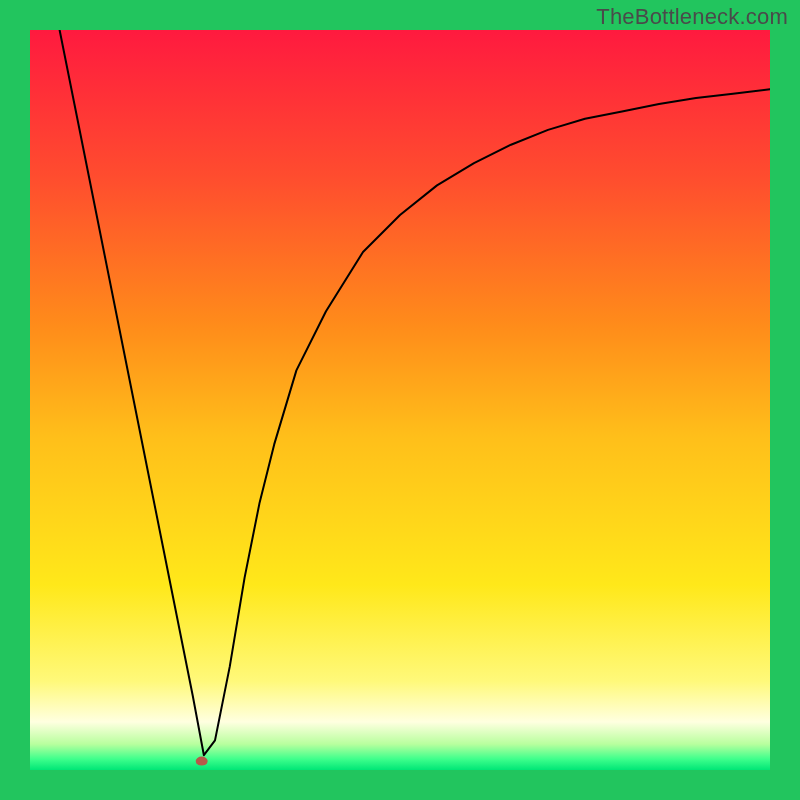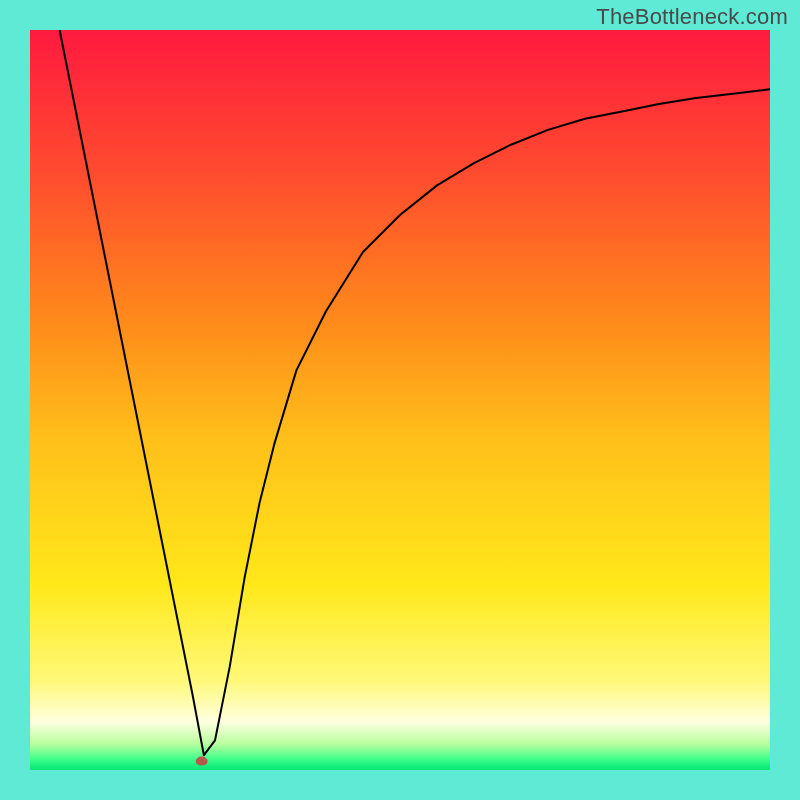--- a/index.html
+++ b/index.html
@@ -8,21 +8,21 @@
     width: 800px;
     height: 800px;
     overflow: hidden;
     background: #000;
     font-family: Arial, Helvetica, sans-serif;
   }
   .frame {
     position: relative;
     width: 800px;
     height: 800px;
-    background: #5eead4;
+    background: #22c55e;
   }
   .watermark {
     position: absolute;
     top: 4px;
     right: 12px;
     color: #4a4a4a;
     font-size: 22px;
     font-weight: 500;
     letter-spacing: 0.2px;
     user-select: none;

